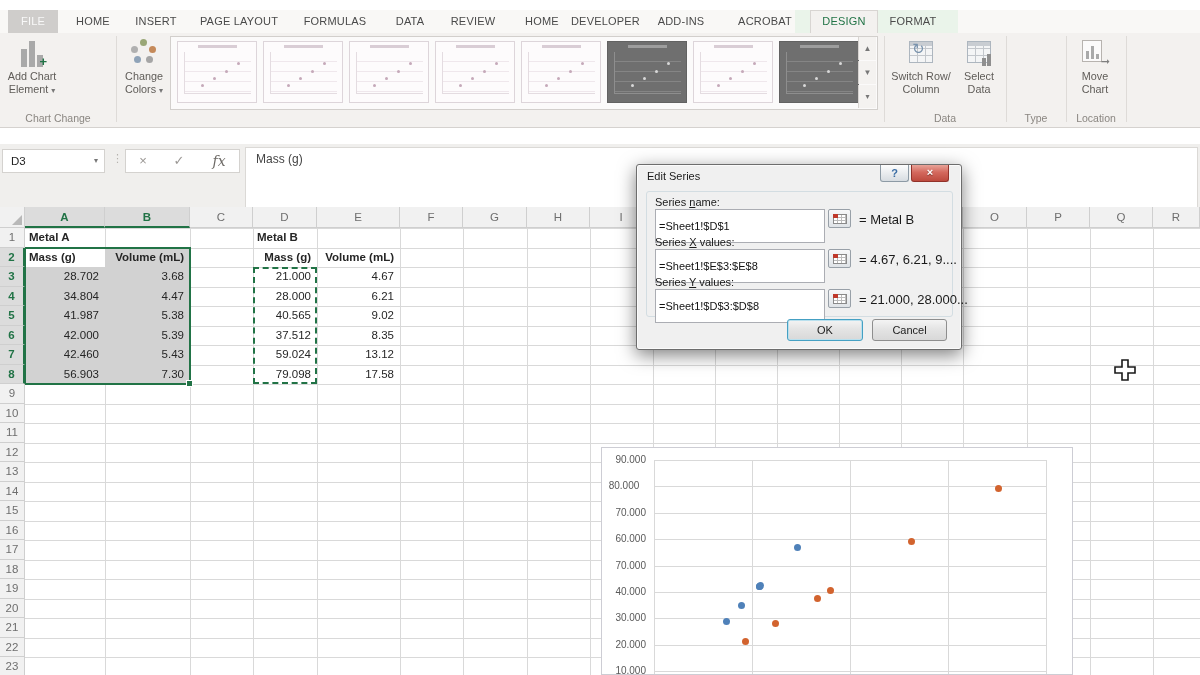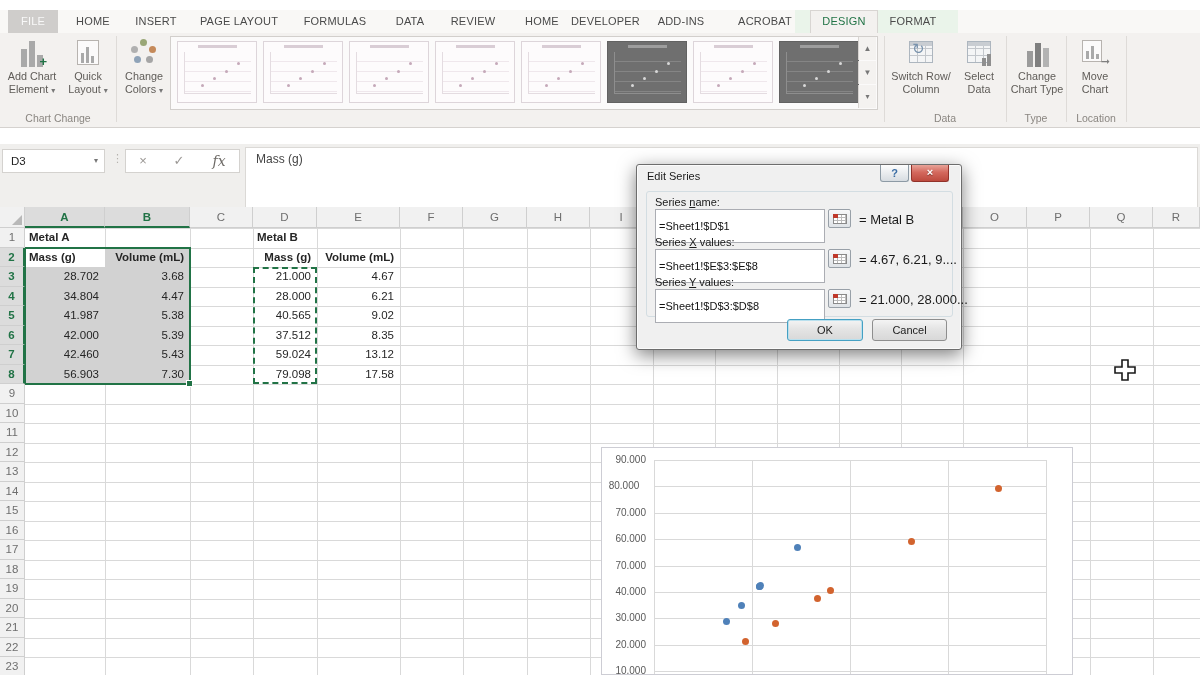--- a/index.html
+++ b/index.html
@@ -149,30 +149,20 @@
     <div class="rbtn" style="left:4px;width:56px;">
       <span class="ricon">
         <span class="bar" style="left:4px;width:6px;height:18px;"></span>
         <span class="bar" style="left:12px;width:6px;height:26px;"></span>
         <span class="bar" style="left:20px;width:6px;height:12px;"></span>
         <span class="plus-g">+</span>
       </span>
       <span>Add Chart Element</span>
       <span class="dd">▾</span>
     </div>
-    <div class="rbtn" style="left:62px;width:52px;">
-      <span class="ricon">
-        <span class="mini-frame"></span>
-        <span class="bar" style="left:8px;bottom:4px;width:3px;height:10px;"></span>
-        <span class="bar" style="left:13px;bottom:4px;width:3px;height:16px;"></span>
-        <span class="bar" style="left:18px;bottom:4px;width:3px;height:7px;"></span>
-      </span>
-      <span>Quick Layout</span>
-      <span class="dd">▾</span>
-    </div>
     <div class="rdiv" style="left:116px;"></div>
     <div class="rbtn" style="left:120px;width:48px;">
       <span class="ricon">
         <span class="dot5" style="left:11px;top:0;background:#9aa777;"></span>
         <span class="dot5" style="left:2px;top:7px;background:#b0b0b0;"></span>
         <span class="dot5" style="left:20px;top:7px;background:#c58a5a;"></span>
         <span class="dot5" style="left:5px;top:17px;background:#8fa3b8;"></span>
         <span class="dot5" style="left:17px;top:17px;background:#a5a5a5;"></span>
       </span>
       <span>Change Colors</span>
@@ -269,28 +259,20 @@
     </div>
     <div class="rbtn" style="left:956px;width:46px;">
       <span class="ricon">
         <span class="grid-ic"></span>
         <span class="bar" style="left:18px;bottom:1px;width:4px;height:8px;background:#8f8f8f;"></span>
         <span class="bar" style="left:23px;bottom:1px;width:4px;height:12px;background:#8f8f8f;"></span>
       </span>
       <span>Select Data</span>
     </div>
     <div class="rdiv" style="left:1006px;"></div>
-    <div class="rbtn" style="left:1010px;width:54px;">
-      <span class="ricon">
-        <span class="bar" style="left:5px;width:6px;height:16px;background:#9b9b9b;"></span>
-        <span class="bar" style="left:13px;width:6px;height:24px;background:#7f7f7f;"></span>
-        <span class="bar" style="left:21px;width:6px;height:19px;background:#b3b3b3;"></span>
-      </span>
-      <span>Change Chart Type</span>
-    </div>
     <div class="rdiv" style="left:1066px;"></div>
     <div class="rbtn" style="left:1070px;width:50px;">
       <span class="ricon">
         <span class="mini-frame" style="left:2px;width:20px;height:22px;"></span>
         <span class="bar" style="left:6px;bottom:8px;width:3px;height:8px;"></span>
         <span class="bar" style="left:11px;bottom:8px;width:3px;height:13px;"></span>
         <span class="bar" style="left:16px;bottom:8px;width:3px;height:5px;"></span>
         <span style="position:absolute;right:0;bottom:0;color:#7f7f7f;font-size:11px;">➞</span>
       </span>
       <span>Move Chart</span>

